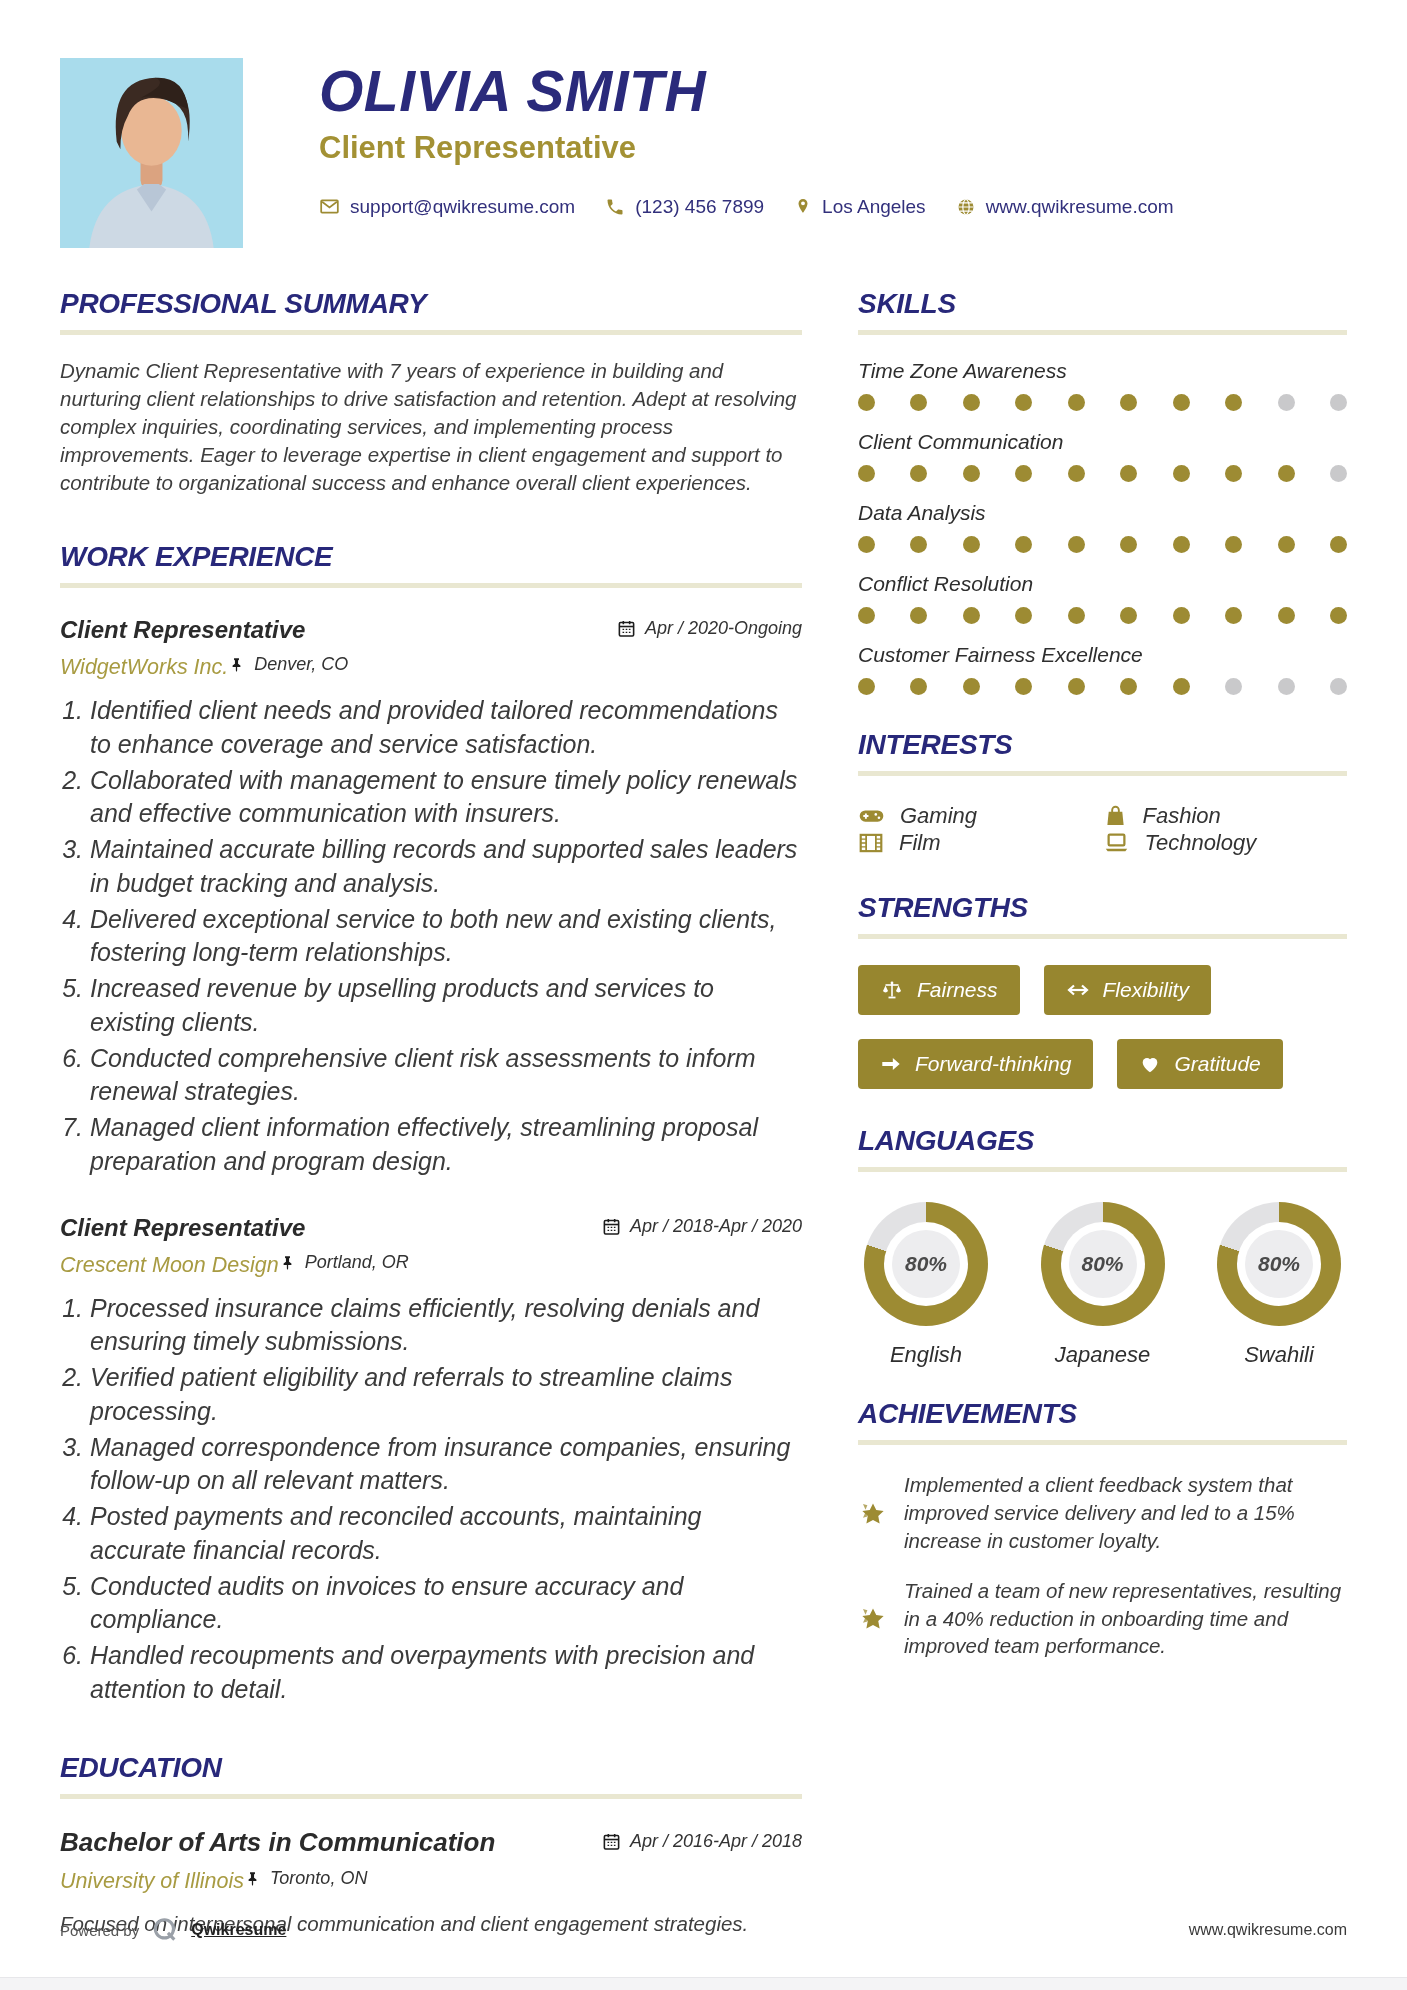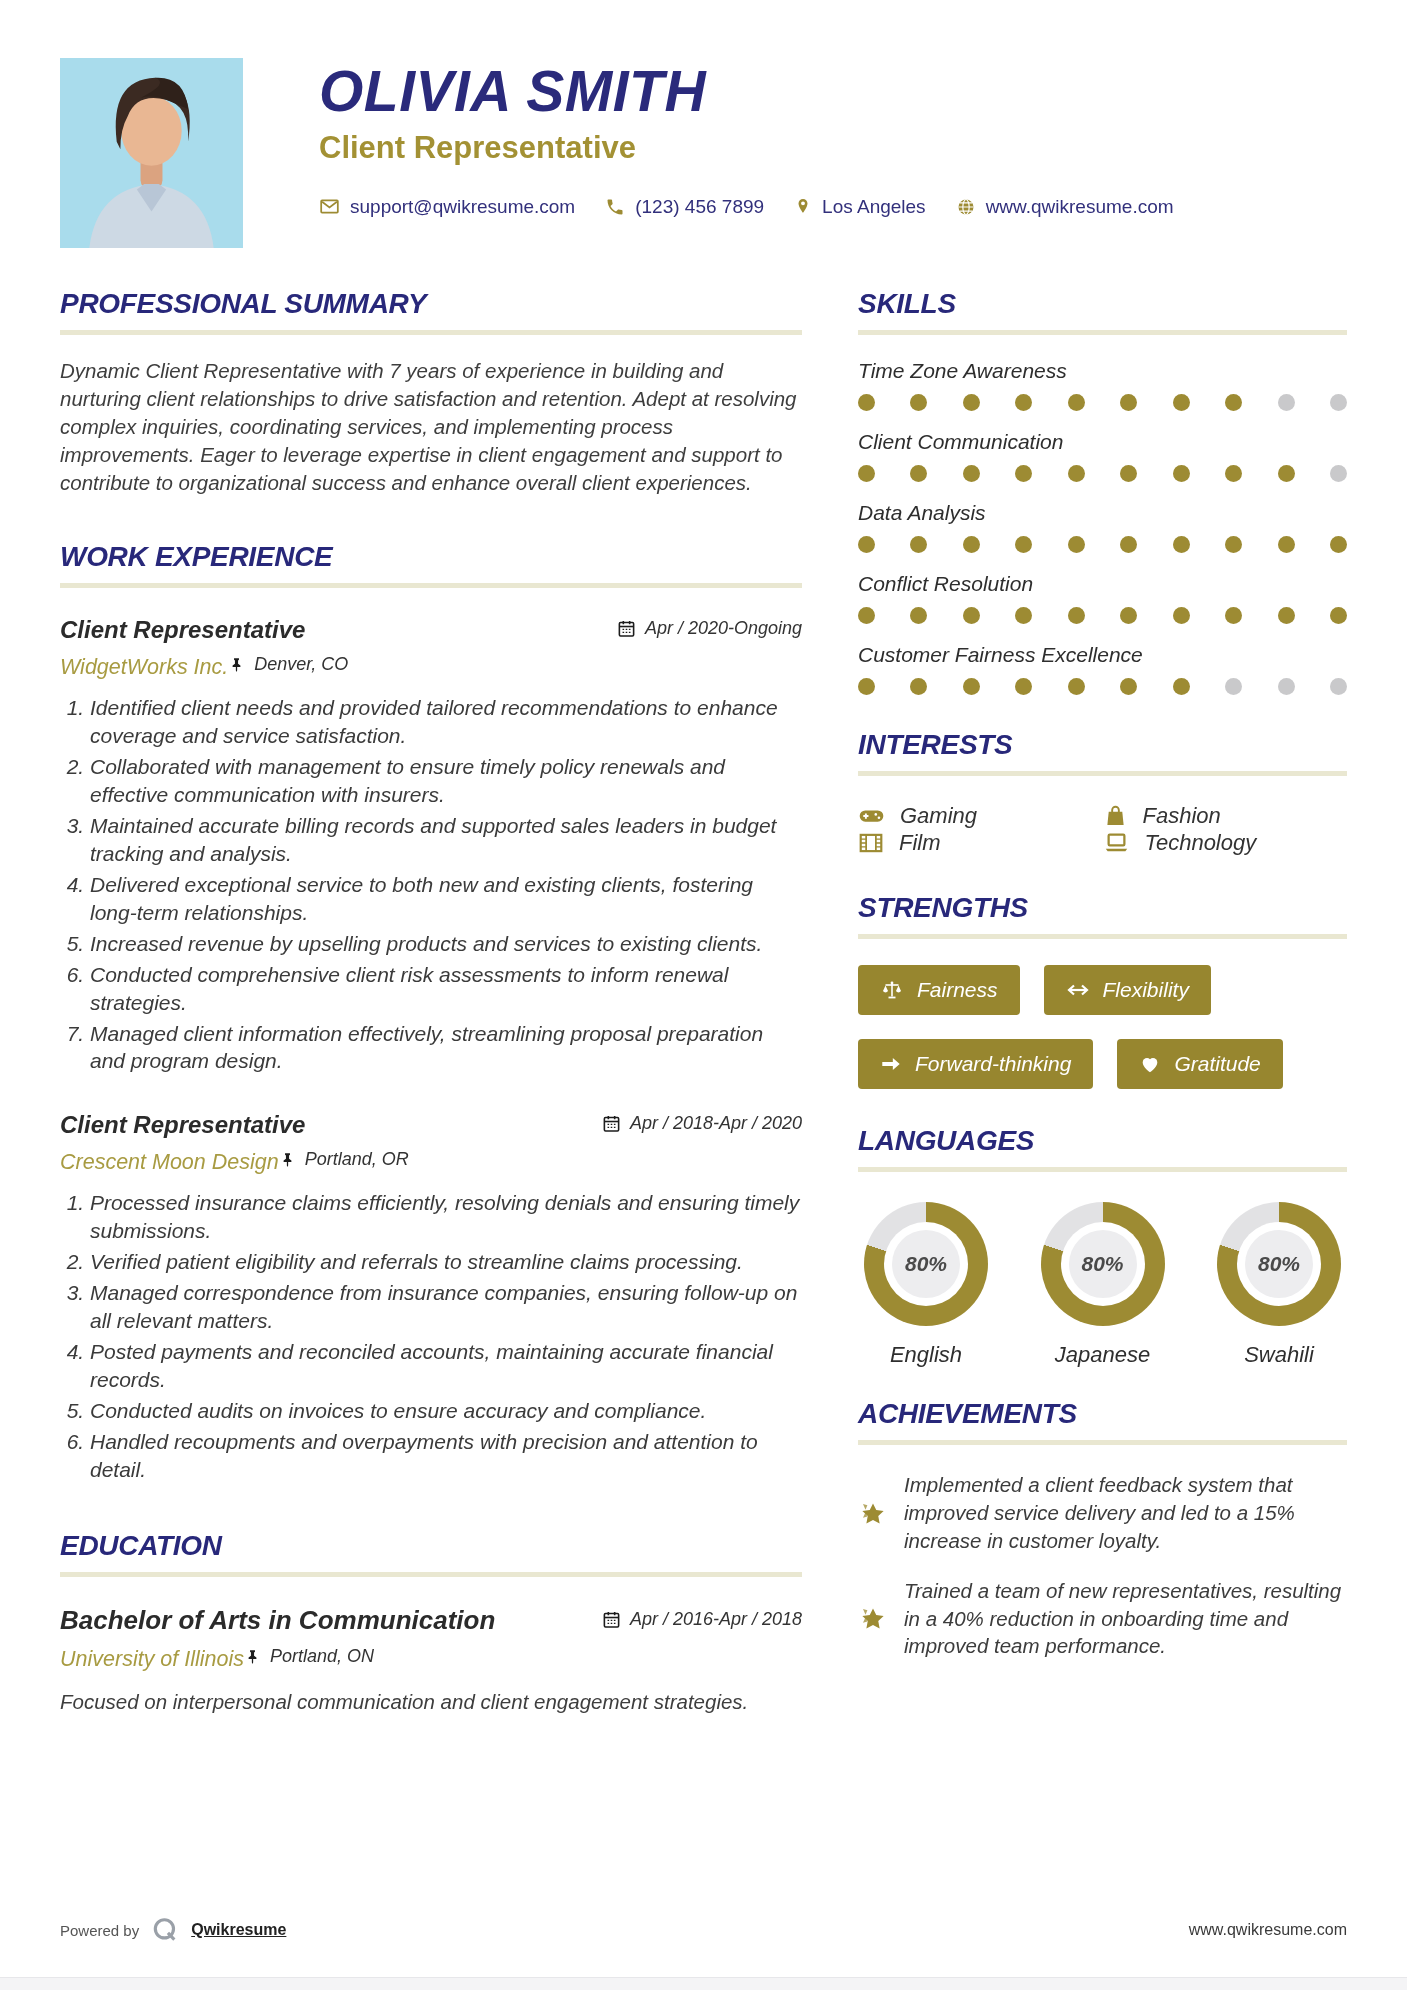--- a/index.html
+++ b/index.html
@@ -34,21 +34,21 @@
   .work-section { margin-top:44px; }
   .job { margin-top:28px; }
   .job + .job { margin-top:36px; }
   .job-head { display:flex; justify-content:space-between; align-items:baseline; }
   .job-name { font-size:24px; font-weight:bold; color:#2b2b2b; }
   .edu-name { font-size:26px; font-weight:bold; color:#2b2b2b; }
   .meta { display:inline-flex; align-items:center; gap:9px; font-size:18px; color:#333333; white-space:nowrap; }
   .meta .icon { color:#1c1c1c; }
   .company-row { display:flex; justify-content:flex-start; align-items:baseline; margin-top:10px; }
   .company { font-size:21.5px; color:#a89b42; }
-  ol.bullets { margin:14px 0 0 0; padding-left:30px; font-size:21px; line-height:1.33; color:#3b3b3b; }
+  ol.bullets { margin:14px 0 0 0; padding-left:30px; font-size:25px; line-height:1.33; color:#3b3b3b; }
   ol.bullets li { margin-bottom:3px; }
   .edu-section { margin-top:46px; }
   .edu-desc { font-size:20.5px; line-height:1.37; color:#3e3e3e; margin-top:16px; }
   
   .skills-list { margin-top:24px; }
   .skill { margin-bottom:19px; }
   .skill-label { font-size:21px; color:#2e2e2e; margin-bottom:11px; }
   .dots { display:flex; justify-content:space-between; }
   .dot { width:17px; height:17px; border-radius:50%; background:#9d8b33; }
   .dot.off { background:#c9c9cb; }
@@ -259,21 +259,21 @@
               </span>
           </div>
           <div class="company-row">
             <span class="company">University of Illinois</span>
             <span class="meta">
                 <span class="icon">
                   <svg width="17" height="19" viewBox="0 0 24 24">
                     <path d="M8.5 3h7v2.2l-1.3 1V11l3.3 2.4V15.5h-4.6v5L12 22.5l-.9-2v-5H6.5v-2.1L9.8 11V6.2l-1.3-1z" fill="currentColor"></path>
                   </svg>
                 </span>
-                <span>Portland, ON</span>
+                <span>Toronto, ON</span>
               </span>
           </div>
           <p class="edu-desc">Focused on interpersonal communication and client engagement strategies.</p>
         </div>
       </section>
 
     </div>
 
     <div class="col-right">
 

